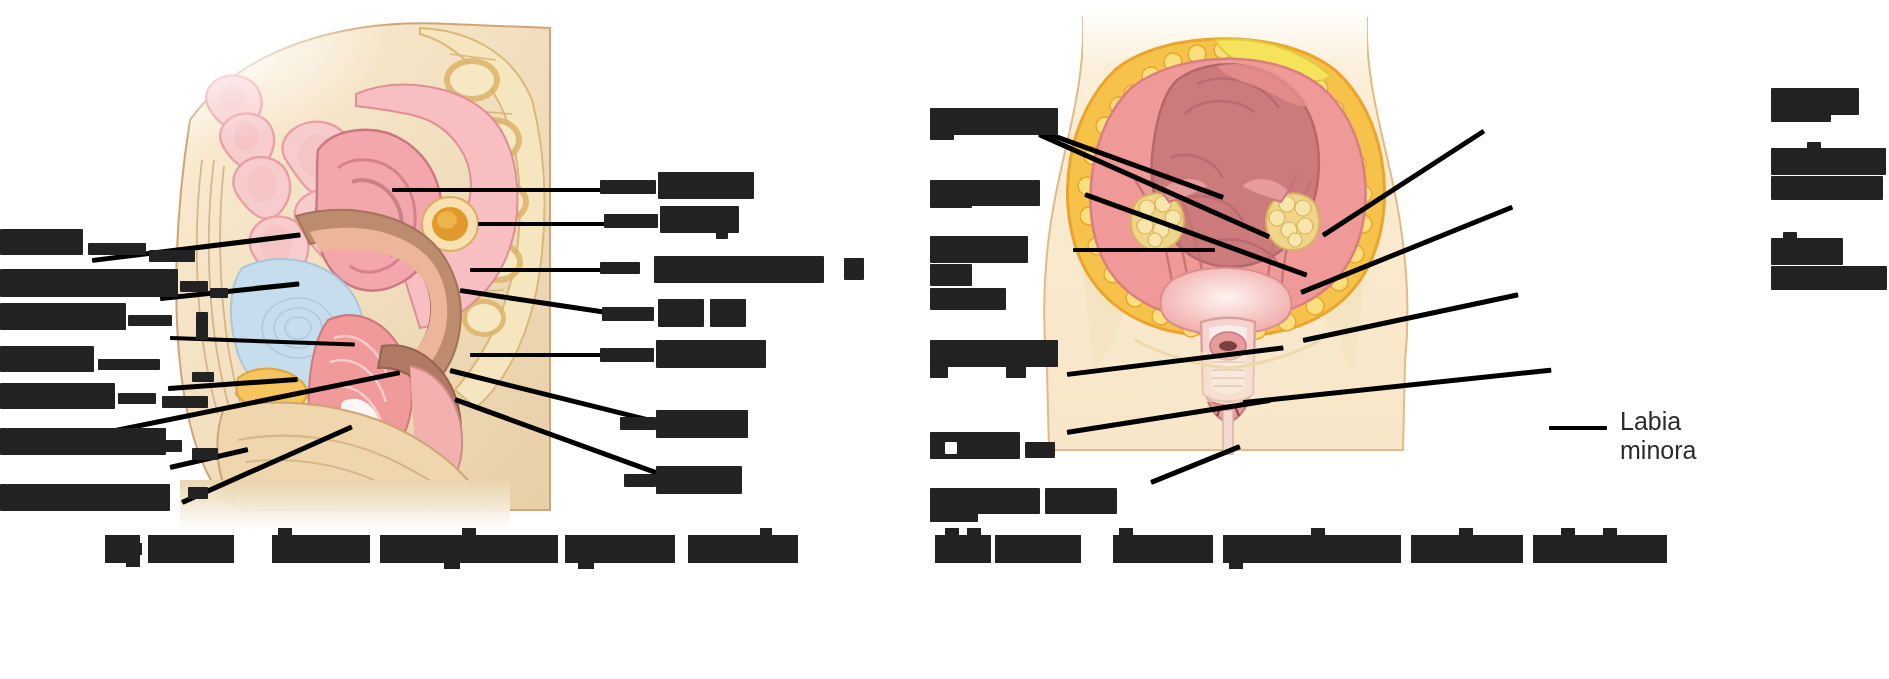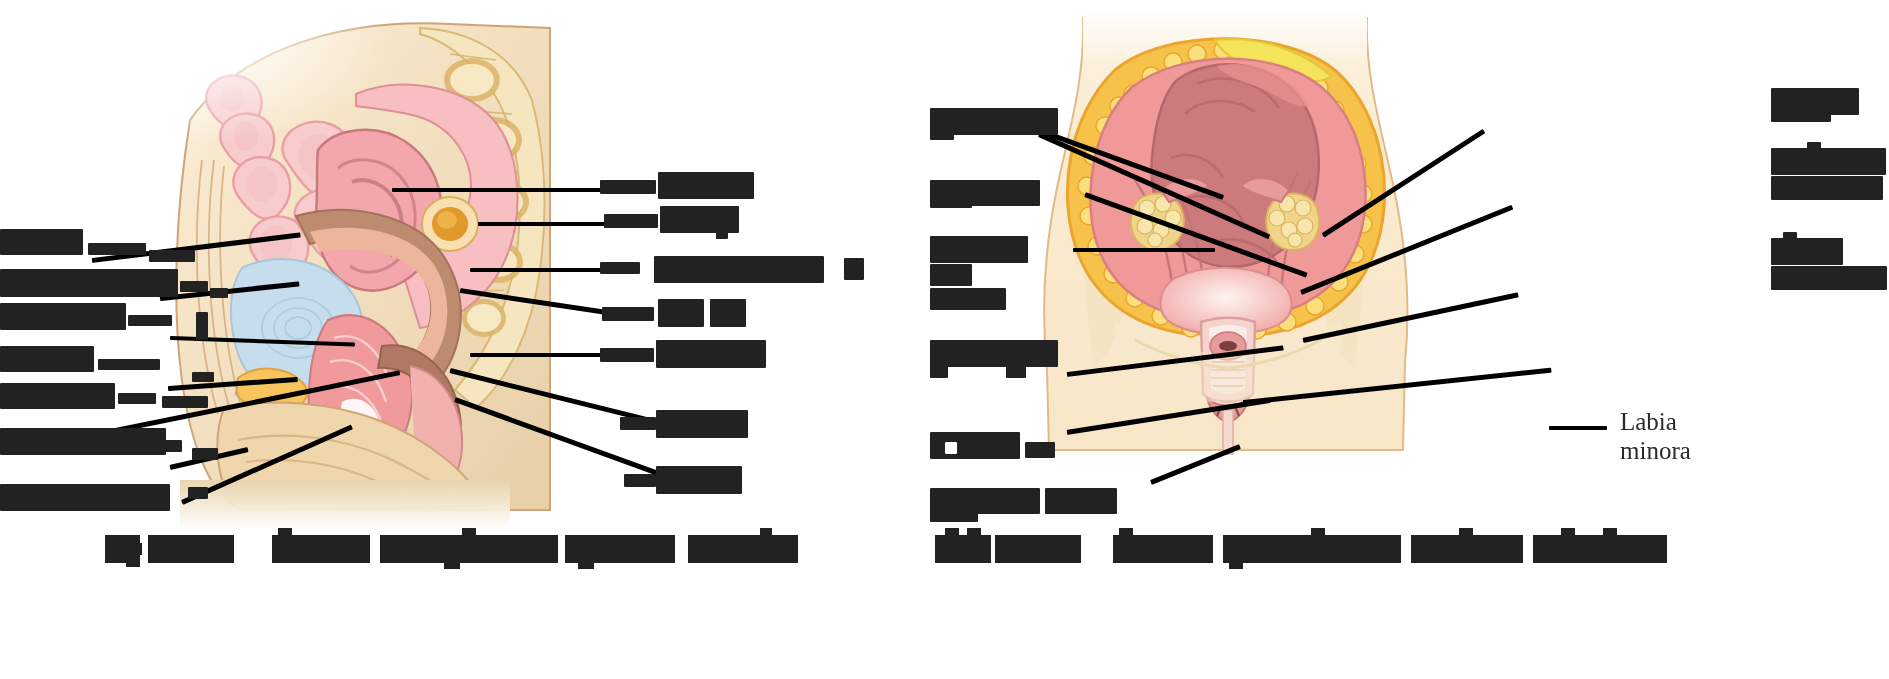--- a/index.html
+++ b/index.html
@@ -26,21 +26,21 @@
     background:#000000;
     transform-origin:0 50%;
     height:5px;
     border-radius:1px;
   }
   .visible-label{
     position:absolute;
     color:#2b2b2b;
     font-size:25px;
     line-height:29px;
-    font-family:Liberation Serif, serif;
+    font-family:Liberation Sans, sans-serif;
     white-space:pre-line;
   }
   .caption-redact{position:absolute;background:#222222;}
 
   
   .art{position:absolute;}
   svg{display:block;overflow:visible;}
 </style>
 </head>
 <body>

